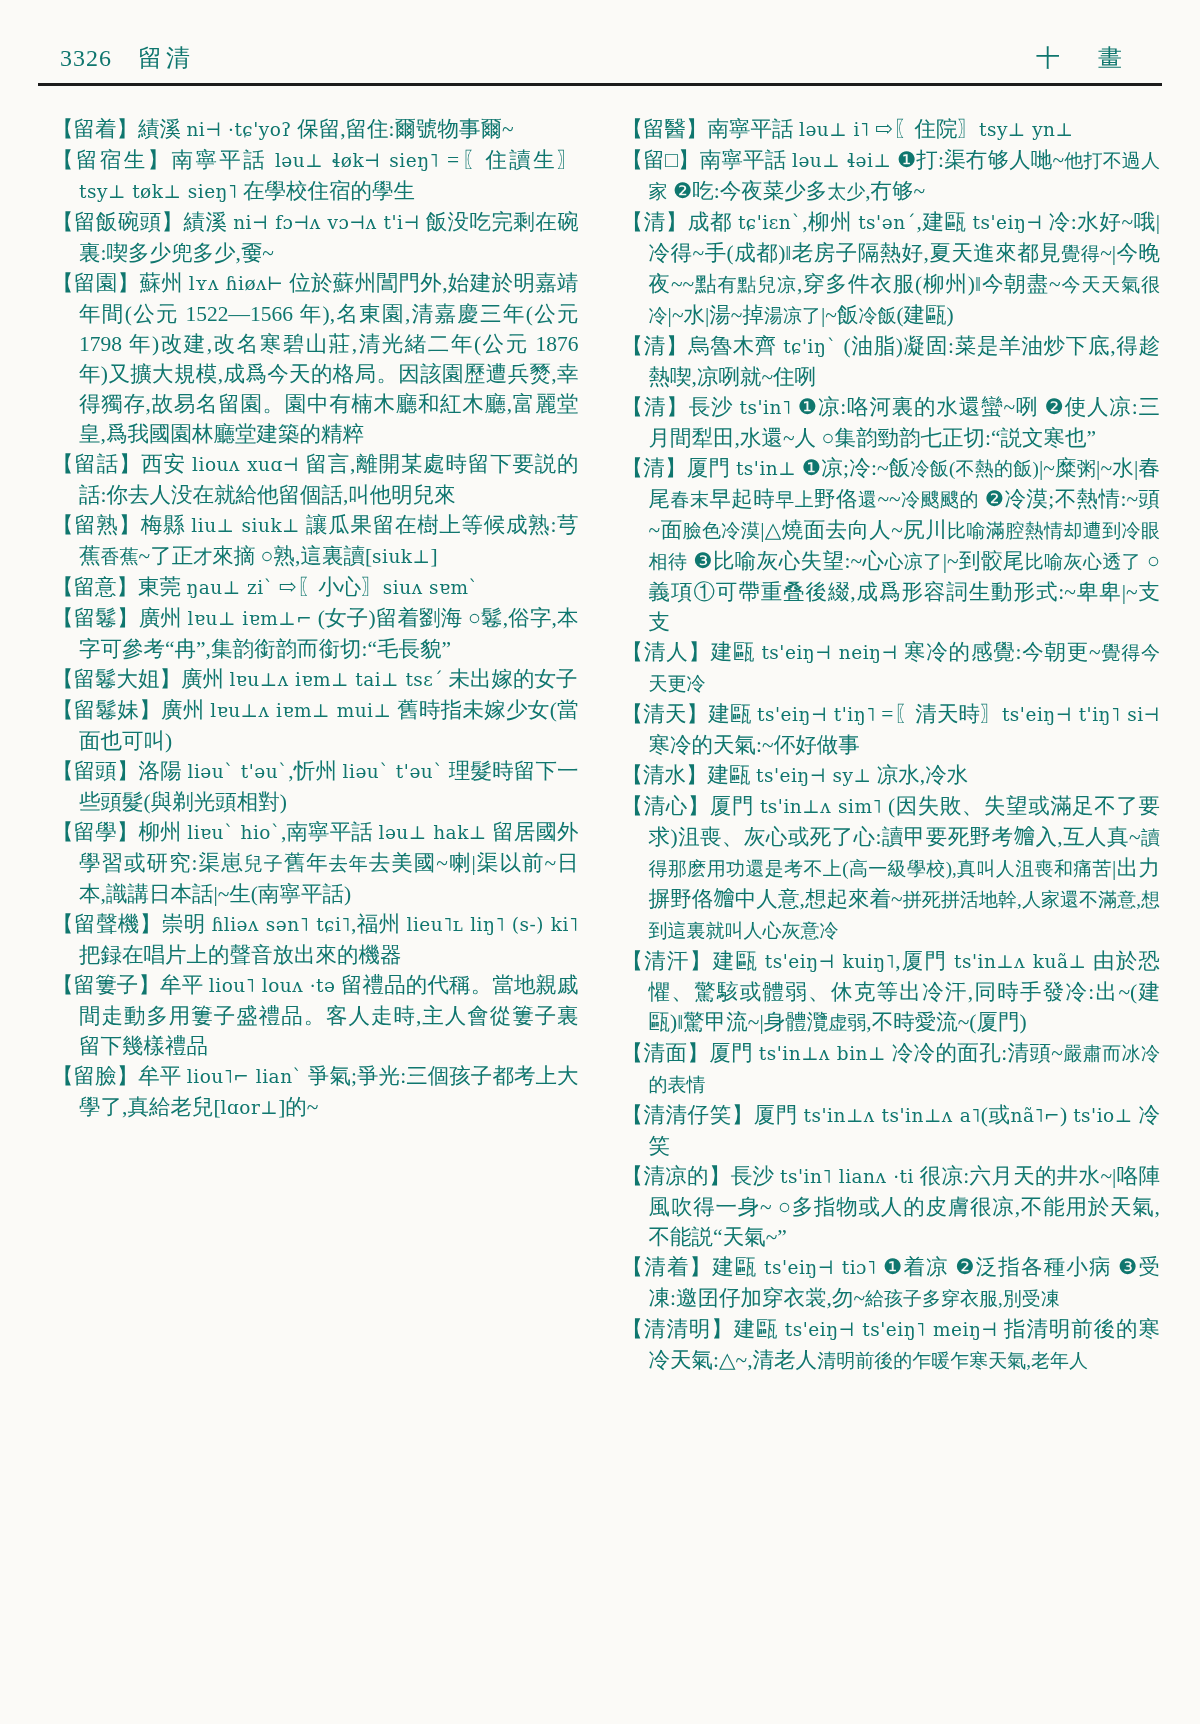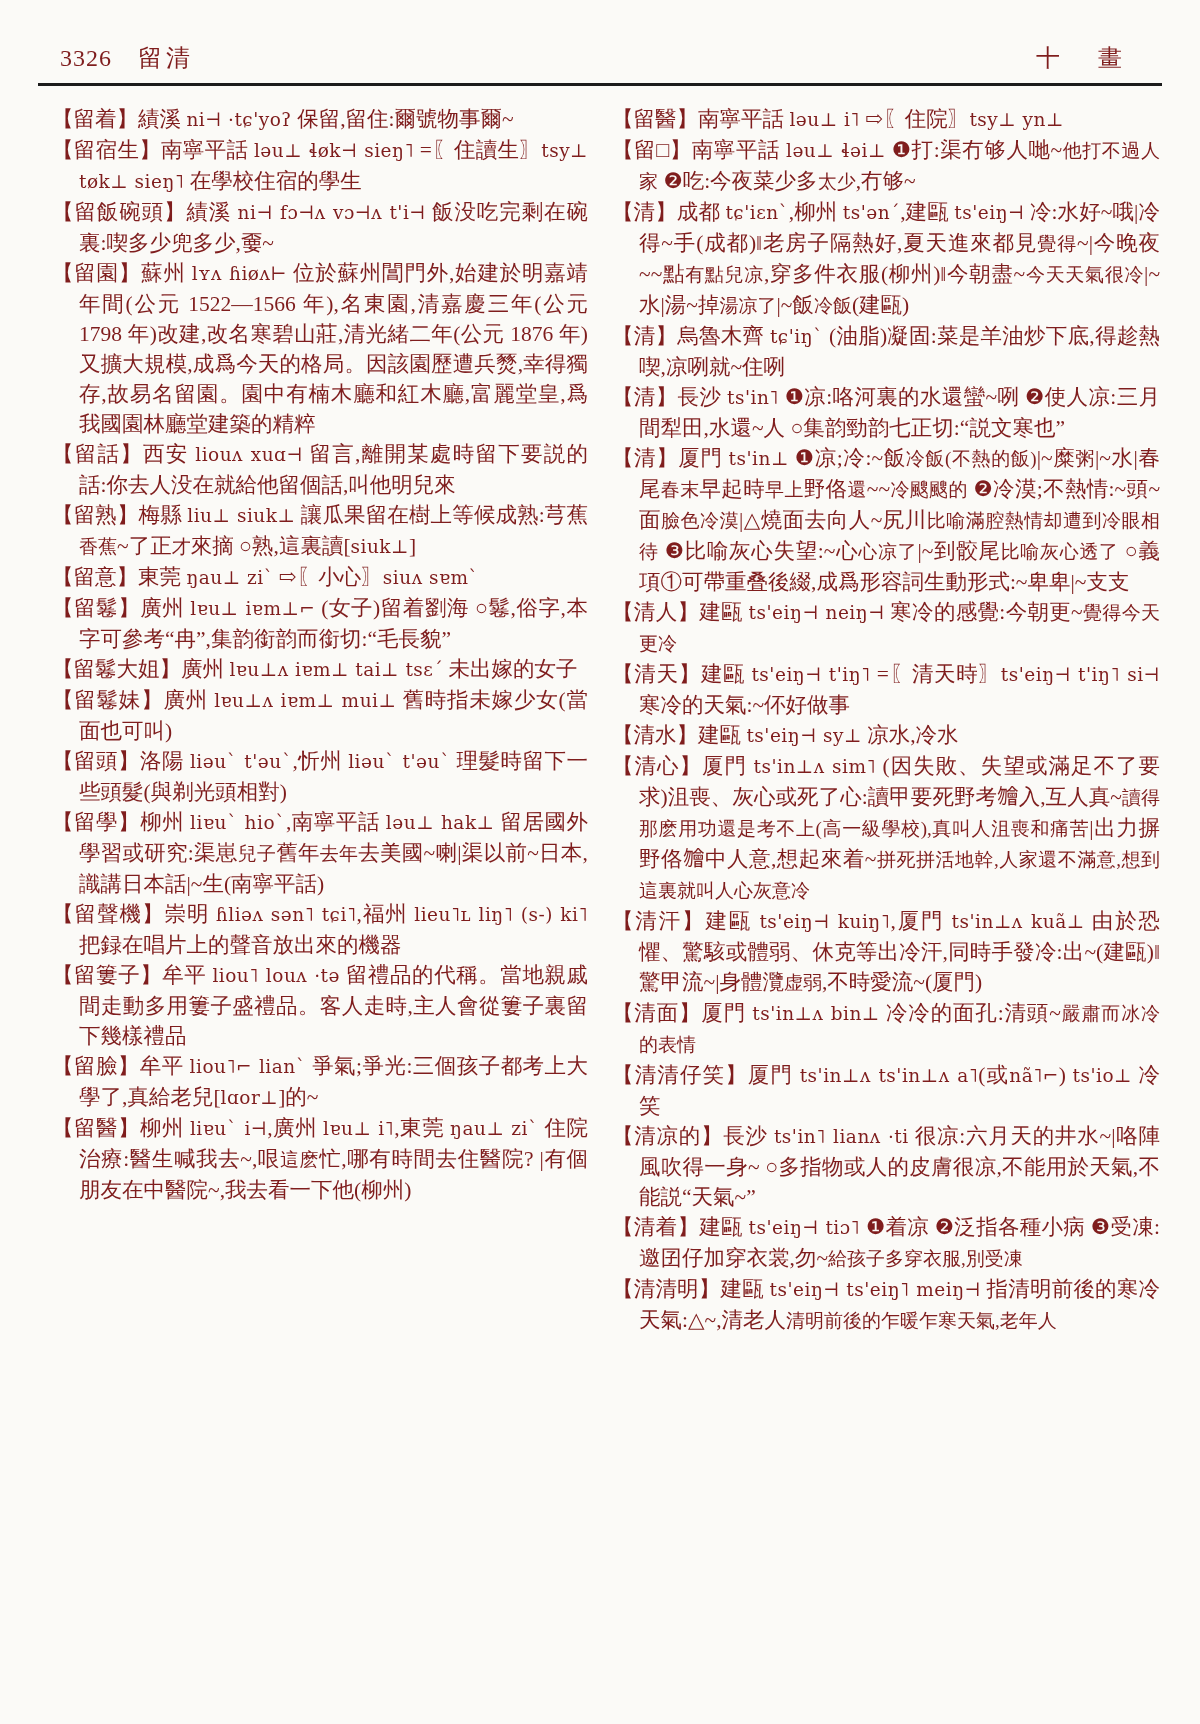--- a/index.html
+++ b/index.html
@@ -1,51 +1,50 @@
 <!DOCTYPE html>
 <html><head>
 <meta charset="utf-8">
 <style>
   html,body{margin:0;padding:0;background:#e8e8e8;}
   .page{
     position:relative;
     width:1200px;height:1724px;
     margin:0 auto;
     background:#fbfaf7;
-    color:#7f1d1d;
+    color:#0f766e;
     font-family:"Liberation Serif","DejaVu Serif",serif;
     overflow:hidden;
     box-sizing:border-box;
   }
   .header{
     display:flex;justify-content:space-between;align-items:flex-end;
     padding:44px 44px 6px 60px;
     font-size:24px;
     line-height:1.2;
   }
   .h-left span{margin-right:26px;letter-spacing:4px;}
   .h-left .pagenum{letter-spacing:1px;font-family:"Liberation Serif","DejaVu Serif",serif;}
   .h-right{letter-spacing:16px;margin-right:18px;}
   .rule{
     margin:4px 38px 0 38px;
     border-bottom:3px solid #1c1c1c;
   }
   .columns{
     display:flex;
-    padding:18px 40px 0 52px;
-    gap:16px;
-    justify-content:space-between;
+    padding:28px 40px 0 52px;
+    gap:24px;
   }
   .col{
     width:536px;
     font-size:21.5px;
     line-height:30px;
     text-align:justify;
   }
-  .col.right{width:548px;}
+  .col.right{width:548px;margin-left:19px;}
   .entry{
     padding-left:27px;
     text-indent:-27px;
     margin:0;
   }
   .phon{
     font-family:"DejaVu Serif","Liberation Serif",serif;
     font-size:18.5px;
     letter-spacing:0.5px;
     white-space:normal;
@@ -76,21 +75,20 @@
         <div class="entry"><span class="normal">【留熟】梅縣 </span><span class="phon">liu⊥ siuk⊥</span><span class="normal"> 讓瓜果留在樹上等候成熟:芎蕉</span><span class="small">香蕉</span><span class="normal">~了正</span><span class="small">才</span><span class="normal">來摘 ○熟,這裏讀[</span><span class="phon">siuk⊥</span><span class="normal">]</span></div>
         <div class="entry"><span class="normal">【留意】東莞 </span><span class="phon">ŋau⊥ ziˋ</span><span class="normal"> ⇨〖小心〗</span><span class="phon">siuʌ sɐmˋ</span></div>
         <div class="entry"><span class="normal">【留鬈】廣州 </span><span class="phon">lɐu⊥ iɐm⊥⌐</span><span class="normal"> (女子)留着劉海 ○鬈,俗字,本字可參考“冉”,集韵銜韵而銜切:“毛長貌”</span></div>
         <div class="entry"><span class="normal">【留鬈大姐】廣州 </span><span class="phon">lɐu⊥ʌ iɐm⊥ tai⊥ tsɛˊ</span><span class="normal"> 未出嫁的女子</span></div>
         <div class="entry"><span class="normal">【留鬈妹】廣州 </span><span class="phon">lɐu⊥ʌ iɐm⊥ mui⊥</span><span class="normal"> 舊時指未嫁少女(當面也可叫)</span></div>
         <div class="entry"><span class="normal">【留頭】洛陽 </span><span class="phon">liəuˋ t'əuˋ</span><span class="normal">,忻州 </span><span class="phon">liəuˋ t'əuˋ</span><span class="normal"> 理髮時留下一些頭髮(與剃光頭相對)</span></div>
         <div class="entry"><span class="normal">【留學】柳州 </span><span class="phon">liɐuˋ hioˋ</span><span class="normal">,南寧平話 </span><span class="phon">ləu⊥ hak⊥</span><span class="normal"> 留居國外學習或研究:渠崽</span><span class="small">兒子</span><span class="normal">舊年</span><span class="small">去年</span><span class="normal">去美國~喇|渠以前~日本,識講日本話|~生(南寧平話)</span></div>
         <div class="entry"><span class="normal">【留聲機】崇明 </span><span class="phon">ɦliəʌ sən˥ tɕi˥</span><span class="normal">,福州 </span><span class="phon">lieu˥ʟ liŋ˥ (s-) ki˥</span><span class="normal"> 把録在唱片上的聲音放出來的機器</span></div>
         <div class="entry"><span class="normal">【留簍子】牟平 </span><span class="phon">liou˥ louʌ ·tə</span><span class="normal"> 留禮品的代稱。當地親戚間走動多用簍子盛禮品。客人走時,主人會從簍子裏留下幾樣禮品</span></div>
         <div class="entry"><span class="normal">【留臉】牟平 </span><span class="phon">liou˥⌐ lianˋ</span><span class="normal"> 爭氣;爭光:三個孩子都考上大學了,真給老兒[</span><span class="phon">lɑor⊥</span><span class="normal">]的~</span></div>
-        <div class="entry"><span class="normal">【留醫】柳州 </span><span class="phon">liɐuˋ i⊣</span><span class="normal">,廣州 </span><span class="phon">lɐu⊥ i˥</span><span class="normal">,東莞 </span><span class="phon">ŋau⊥ ziˋ</span><span class="normal"> 住院治療:醫生喊我去~,哏</span><span class="small">這麽</span><span class="normal">忙,哪有時間去住醫院? |有個朋友在中醫院~,我去看一下他(柳州)</span></div>
       </div>
     <div class="col right">
         <div class="entry"><span class="normal">【留醫】南寧平話 </span><span class="phon">ləu⊥ i˥</span><span class="normal"> ⇨〖住院〗</span><span class="phon">tsy⊥ yn⊥</span></div>
         <div class="entry"><span class="normal">【留□】南寧平話 </span><span class="phon">ləu⊥ ɬəi⊥</span><span class="normal"> ❶打:渠冇够人哋~</span><span class="small">他打不過人家</span><span class="normal"> ❷吃:今夜菜少多</span><span class="small">太少</span><span class="normal">,冇够~</span></div>
         <div class="entry"><span class="normal">【清】成都 </span><span class="phon">tɕ'iɛnˋ</span><span class="normal">,柳州 </span><span class="phon">ts'ənˊ</span><span class="normal">,建甌 </span><span class="phon">ts'eiŋ⊣</span><span class="normal"> 冷:水好~哦|冷得~手(成都)‖老房子隔熱好,夏天進來都見</span><span class="small">覺得</span><span class="normal">~|今晚夜~~點</span><span class="small">有點兒凉</span><span class="normal">,穿多件衣服(柳州)‖今朝盡~</span><span class="small">今天天氣很冷</span><span class="normal">|~水|湯~掉</span><span class="small">湯凉了</span><span class="normal">|~飯</span><span class="small">冷飯</span><span class="normal">(建甌)</span></div>
         <div class="entry"><span class="normal">【清】烏魯木齊 </span><span class="phon">tɕ'iŋˋ</span><span class="normal"> (油脂)凝固:菜是羊油炒下底,得趁熱喫,凉咧就~住咧</span></div>
         <div class="entry"><span class="normal">【清】長沙 </span><span class="phon">ts'in˥</span><span class="normal"> ❶凉:咯河裏的水還蠻~咧 ❷使人凉:三月間犁田,水還~人 ○集韵勁韵七正切:“説文寒也”</span></div>
         <div class="entry"><span class="normal">【清】厦門 </span><span class="phon">ts'in⊥</span><span class="normal"> ❶凉;冷:~飯</span><span class="small">冷飯(不熱的飯)</span><span class="normal">|~糜</span><span class="small">粥</span><span class="normal">|~水|春尾</span><span class="small">春末</span><span class="normal">早起時</span><span class="small">早上</span><span class="normal">野佫</span><span class="small">還</span><span class="normal">~~</span><span class="small">冷颼颼的</span><span class="normal"> ❷冷漠;不熱情:~頭~面</span><span class="small">臉色冷漠</span><span class="normal">|△燒面去向人~尻川</span><span class="small">比喻滿腔熱情却遭到冷眼相待</span><span class="normal"> ❸比喻灰心失望:~心</span><span class="small">心凉了</span><span class="normal">|~到骹尾</span><span class="small">比喻灰心透了</span><span class="normal"> ○義項①可帶重叠後綴,成爲形容詞生動形式:~卑卑|~支支</span></div>
         <div class="entry"><span class="normal">【清人】建甌 </span><span class="phon">ts'eiŋ⊣ neiŋ⊣</span><span class="normal"> 寒冷的感覺:今朝更~</span><span class="small">覺得今天更冷</span></div>
         <div class="entry"><span class="normal">【清天】建甌 </span><span class="phon">ts'eiŋ⊣ t'iŋ˥</span><span class="normal"> =〖清天時〗</span><span class="phon">ts'eiŋ⊣ t'iŋ˥ si⊣</span><span class="normal"> 寒冷的天氣:~伓好做事</span></div>

